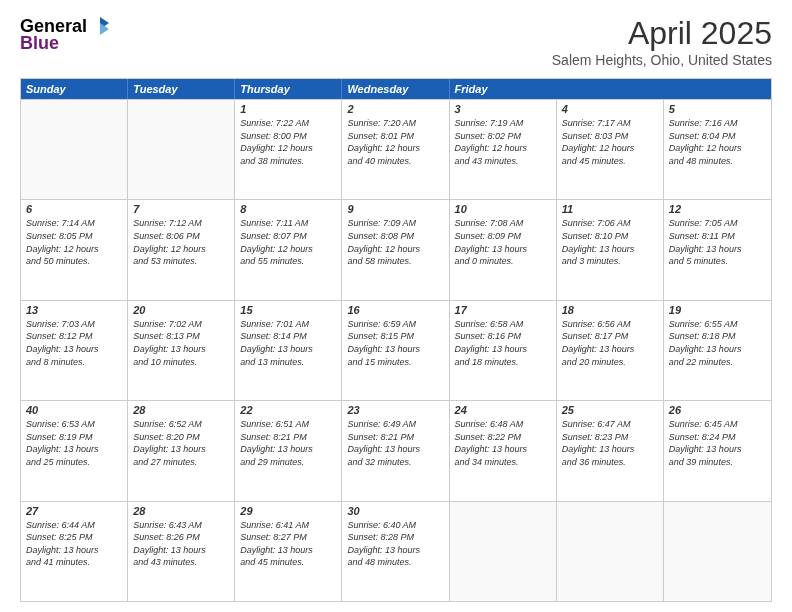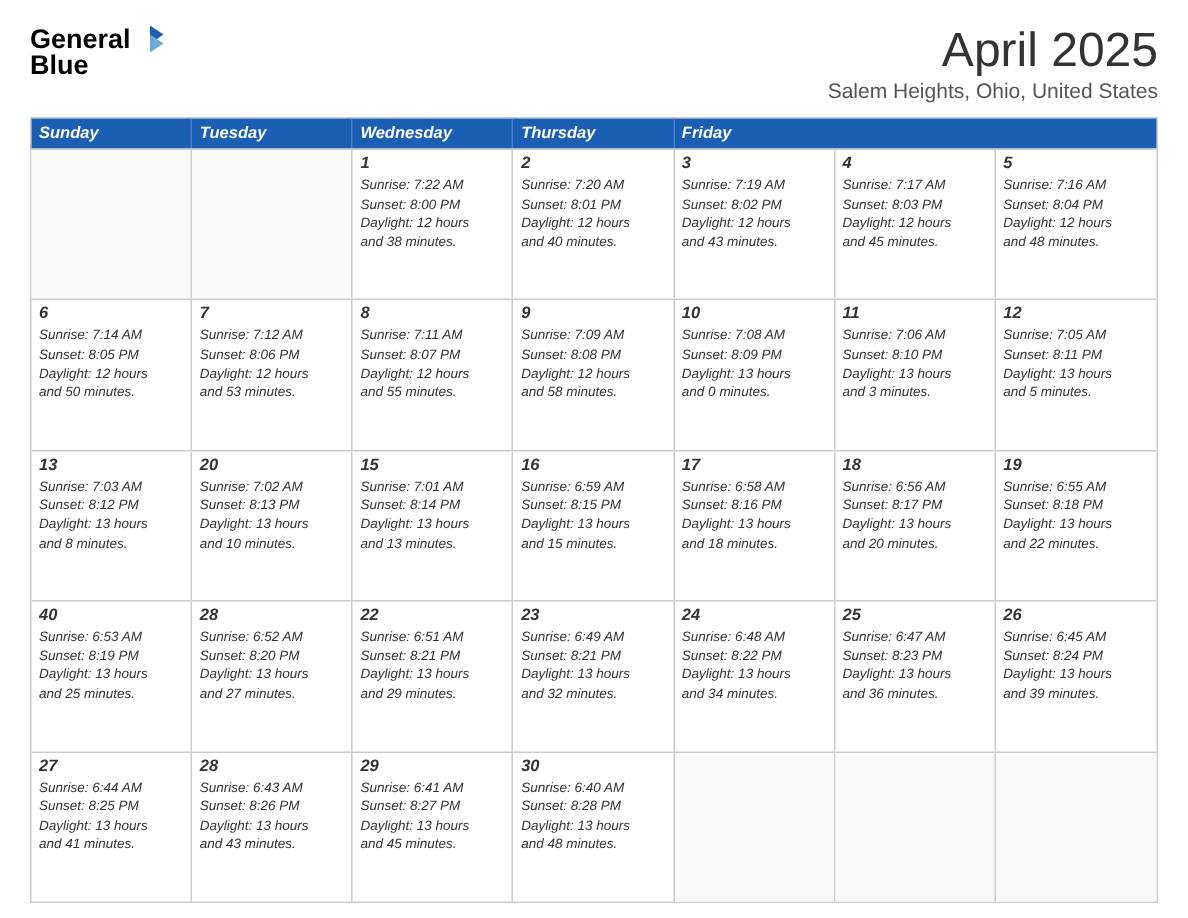--- a/index.html
+++ b/index.html
@@ -117,34 +117,34 @@
 <div class="page">
   <div class="header">
     <div class="logo">
       <div class="logo-text">
         <span>General</span>
         <svg class="logo-icon" viewBox="0 0 22 22">
           <polygon points="11,2 20,8 11,14" fill="#1a5fb4"></polygon>
           <polygon points="11,8 20,14 11,20" fill="#6aabde"></polygon>
         </svg>
       </div>
-      <div style="color:#000000; font-size:18px; font-weight:bold; margin-top:-4px;">Blue</div>
+      <div style="color:#701a75; font-size:18px; font-weight:bold; margin-top:-4px;">Blue</div>
     </div>
     <div class="title-area">
       <div class="month-title">April 2025</div>
       <div class="location-title">Salem Heights, Ohio, United States</div>
     </div>
   </div>
 
   <div class="calendar">
     <div class="cal-header">
     <div class="cal-header-cell">Sunday</div>
         <div class="cal-header-cell">Tuesday</div>
+        <div class="cal-header-cell">Thursday</div>
         <div class="cal-header-cell">Wednesday</div>
-        <div class="cal-header-cell">Thursday</div>
         <div class="cal-header-cell">Friday</div>
       </div>
     <div class="cal-body">
     <div class="cal-row">
           <div class="cal-cell empty"></div>
           <div class="cal-cell empty"></div>
           <div class="cal-cell">
             <span class="day-num">1</span>
             <div class="cell-text">Sunrise: 7:22 AM<br>Sunset: 8:00 PM<br>Daylight: 12 hours<br>and 38 minutes.</div>
           </div>

